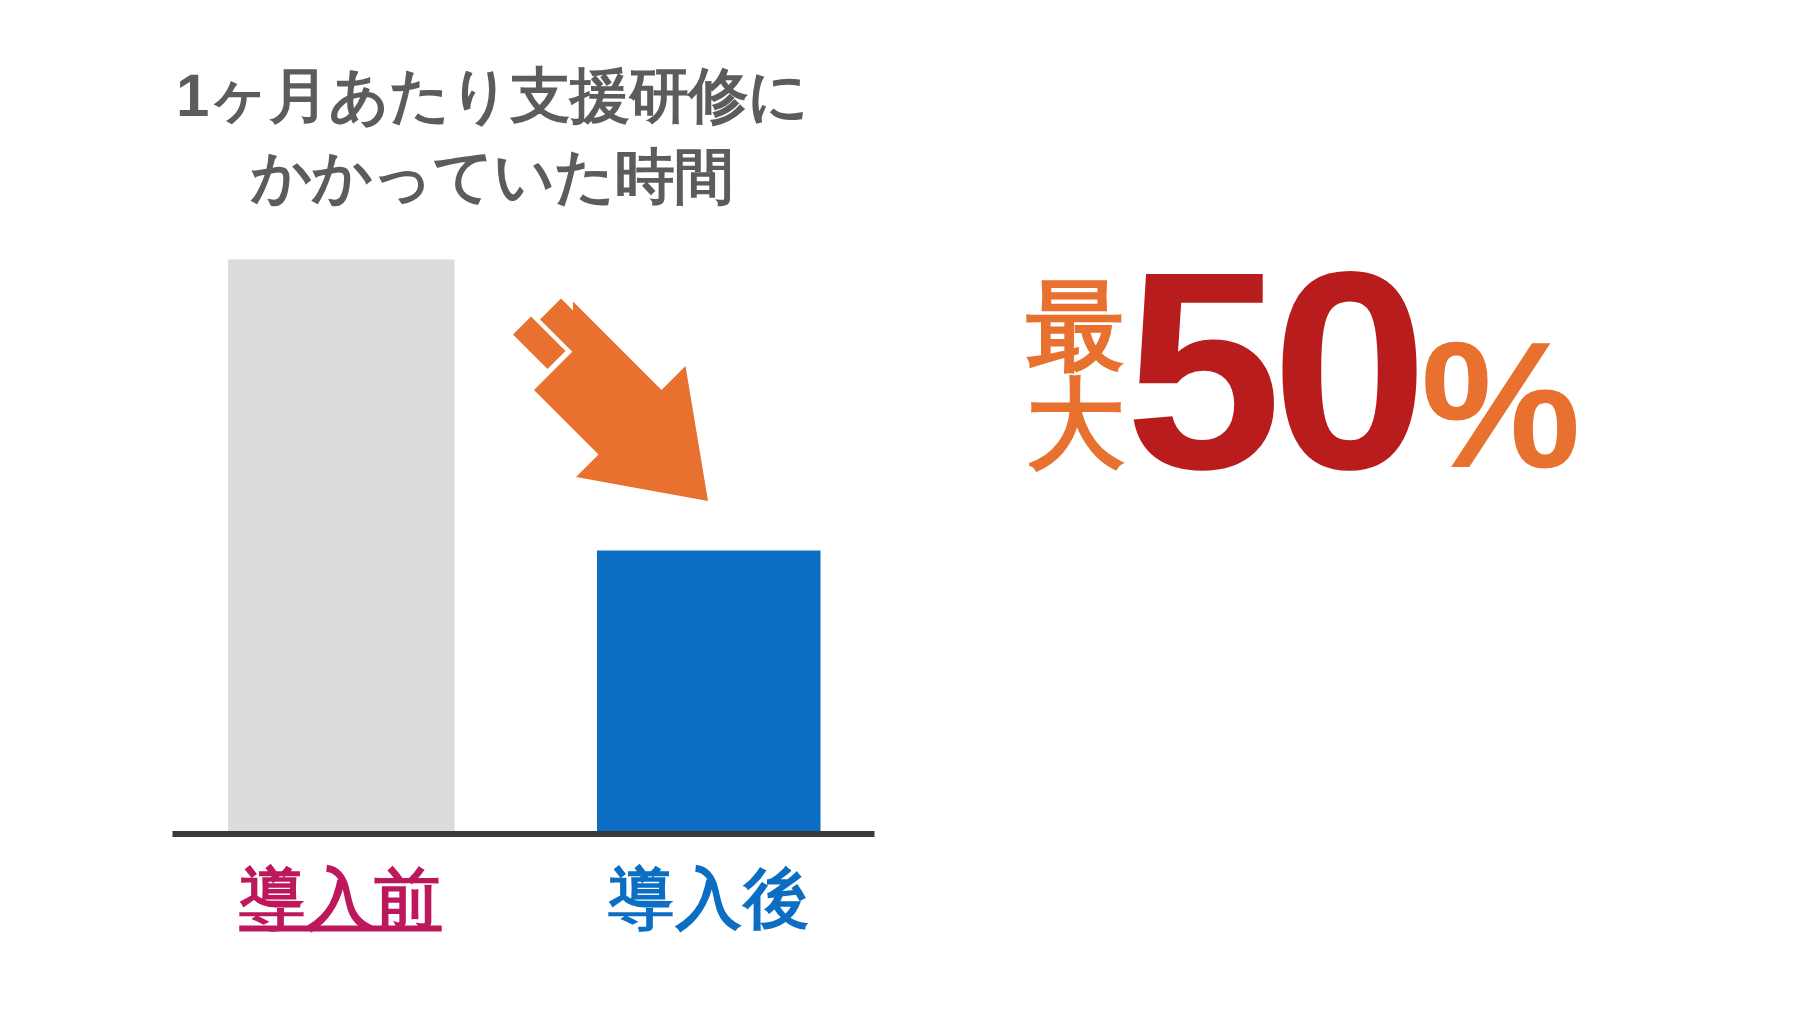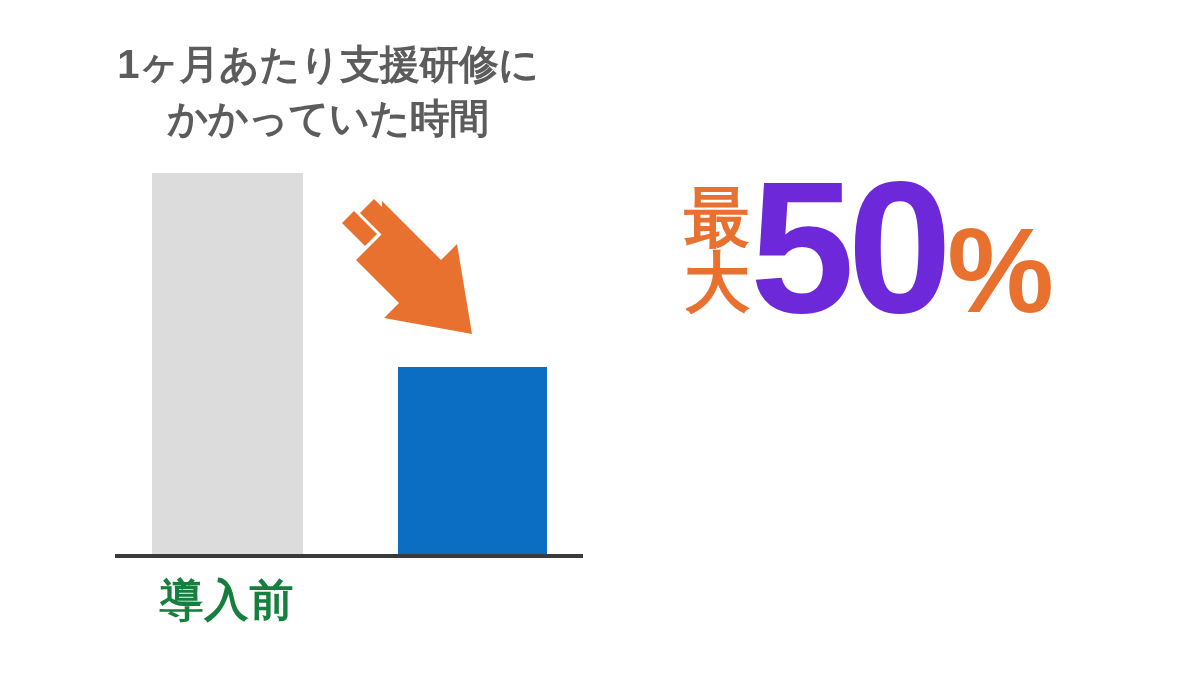--- a/index.html
+++ b/index.html
@@ -82,21 +82,22 @@
     top: 578px;
     width: 200px;
     text-align: center;
     font-size: 44px;
     font-weight: bold;
     line-height: 1;
     letter-spacing: 1px;
   }
   #label-before {
     left: 127px;
-    color: #15803d;
+    color: #be185d;
+    text-decoration: underline;
   }
   #label-after {
     left: 373px;
     color: #0b6ec2;
   }
 
   #arrow-wrap {
     position: absolute;
     left: 336px;
     top: 190px;
@@ -131,21 +132,21 @@
     font-weight: bold;
     font-size: 66px;
     line-height: 0.97;
     letter-spacing: 0;
     margin-right: 4px;
     margin-top: 4px;
   }
   #maxi-stack span { display: block; }
 
   #pct-number {
-    color: #6d28d9;
+    color: #b91c1c;
     font-weight: bold;
     font-size: 188px;
     line-height: 0.82;
     letter-spacing: -7px;
     margin-left: -4px;
   }
   #pct-sign {
     color: #e8712f;
     font-weight: bold;
     font-size: 120px;
@@ -181,20 +182,21 @@
     <div id="plot-area">
 
       <div class="bar" id="bar-before"></div>
 
       <div class="bar" id="bar-after"></div>
 
       <div id="baseline"></div>
 
       <div class="cat-label" id="label-before">導入前</div>
 
+      <div class="cat-label" id="label-after">導入後</div>
 
       <div id="arrow-wrap">
         <svg viewBox="0 0 160 160" xmlns="http://www.w3.org/2000/svg">
 
           <polygon points="6,33 18,21 41,44 29,56" fill="#e8712f"></polygon>
 
           <polygon points="24,23 38,9 66,37 52,51" fill="#e8712f"></polygon>
 
           <polygon points="46,11 62,27 105,70 121,54 136,144 48,128 63,113 20,70 36,54 52,38 46,28" fill="#e8712f"></polygon>
         </svg>

